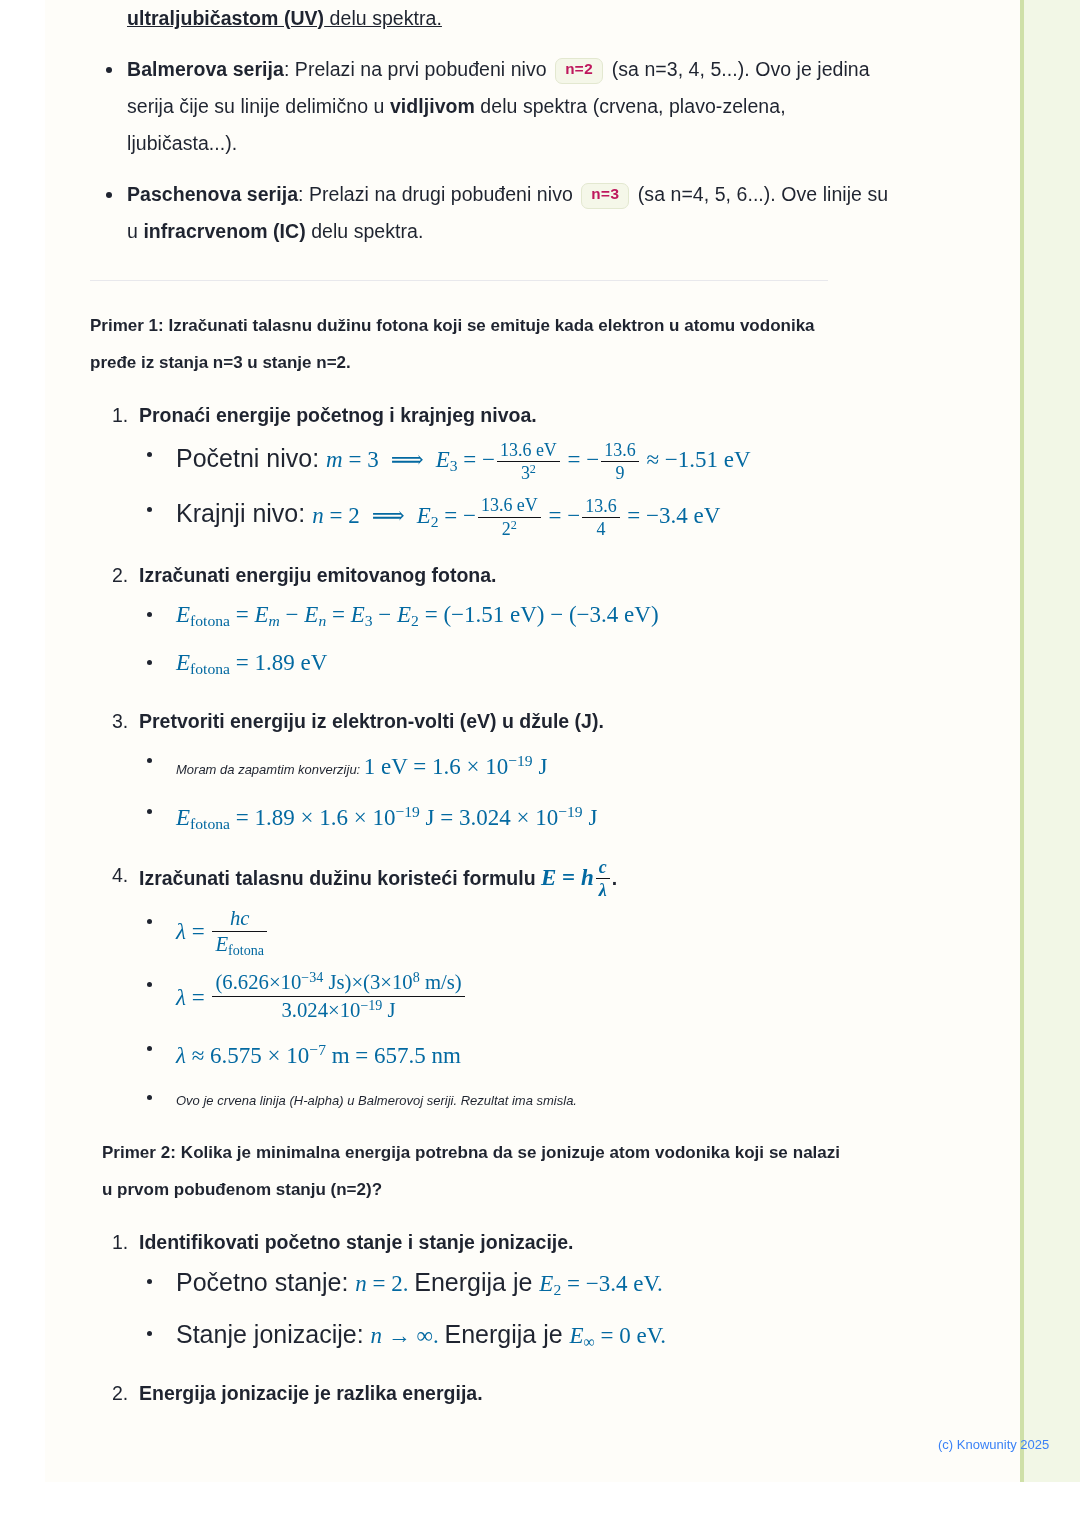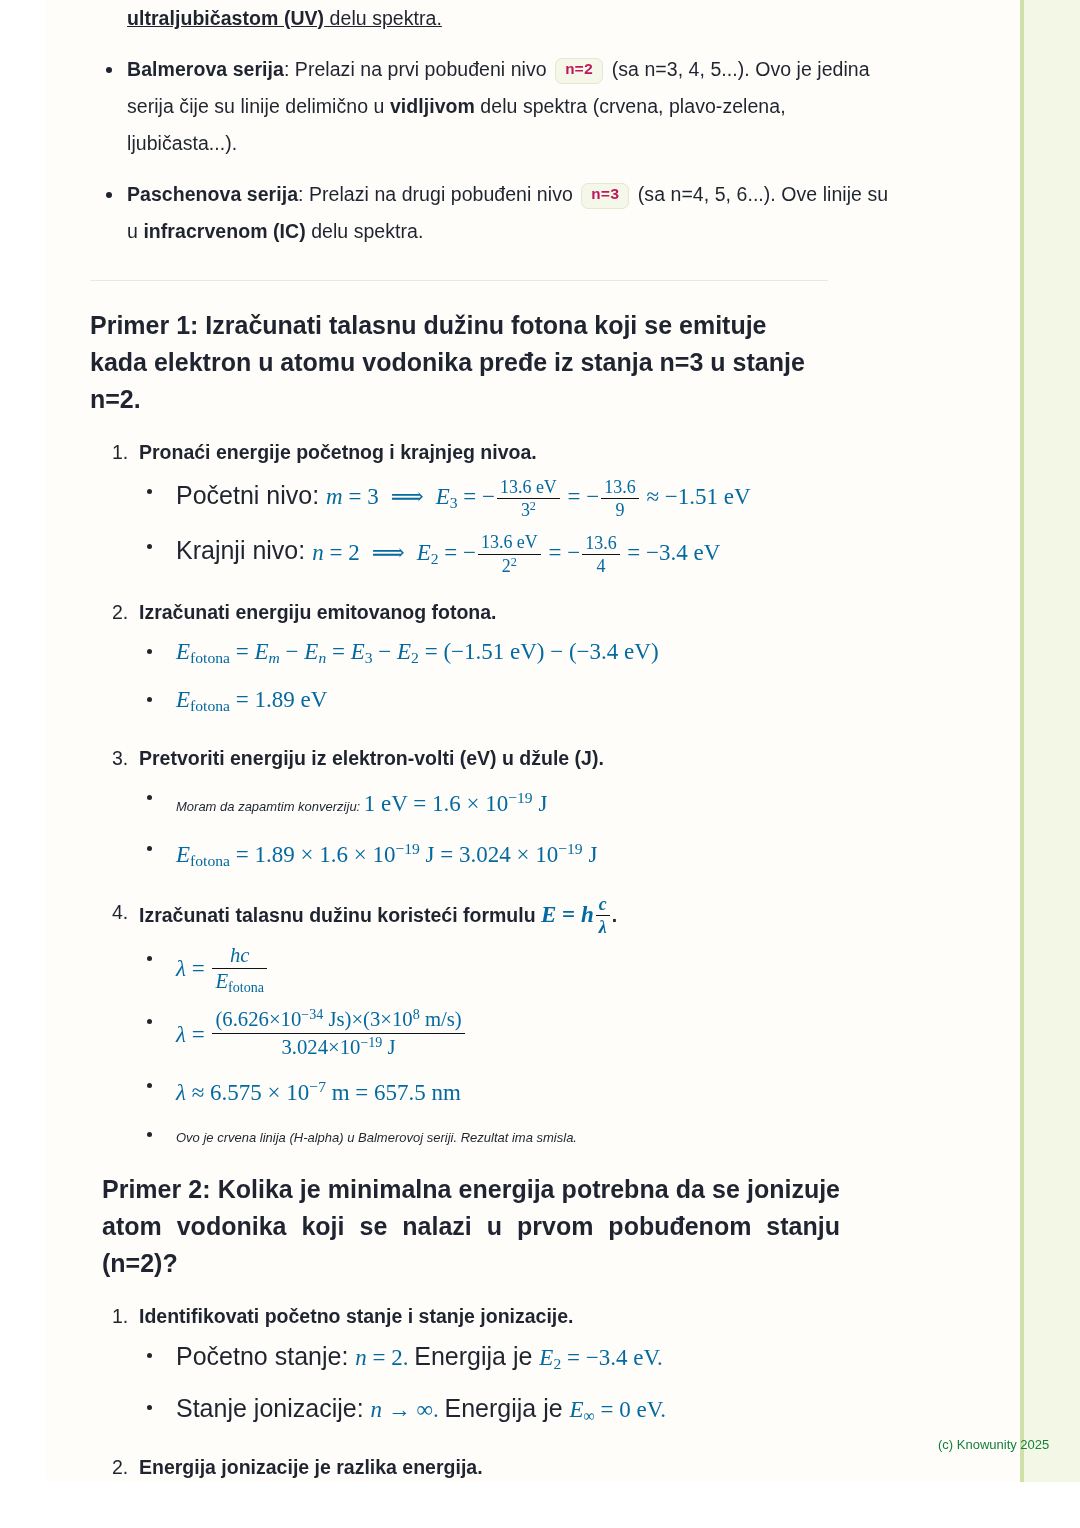--- a/index.html
+++ b/index.html
@@ -111,21 +111,21 @@
     color: #7cc828;
     font-size: 30px;
     font-weight: 700;
     margin: 0 0 26px 0;
     letter-spacing: -0.2px;
   }
 
   
   p.example-lead {
     font-weight: 700;
-    font-size: 25px;
+    font-size: 17px;
     line-height: 37px;
     color: #1f2430;
     margin: 0 0 16px 0;
     width: 738px;
   }
   p.example-lead.justify { text-align: justify; margin-left: 12px; }
 
   
   ol.steps {
     list-style: none;
@@ -238,21 +238,21 @@
     font-size: 13px;
     color: #1f2430;
   }
 
   
   #watermark {
     position: absolute;
     left: 893px;
     top: 1437px;
     font-size: 13px;
-    color: #15803d;
+    color: #3b82f6;
     white-space: nowrap;
     font-family: "Liberation Sans", sans-serif;
   }
 </style>
 </head>
 <body>
 
 <div id="page">
 
   <div id="green-band"></div>

